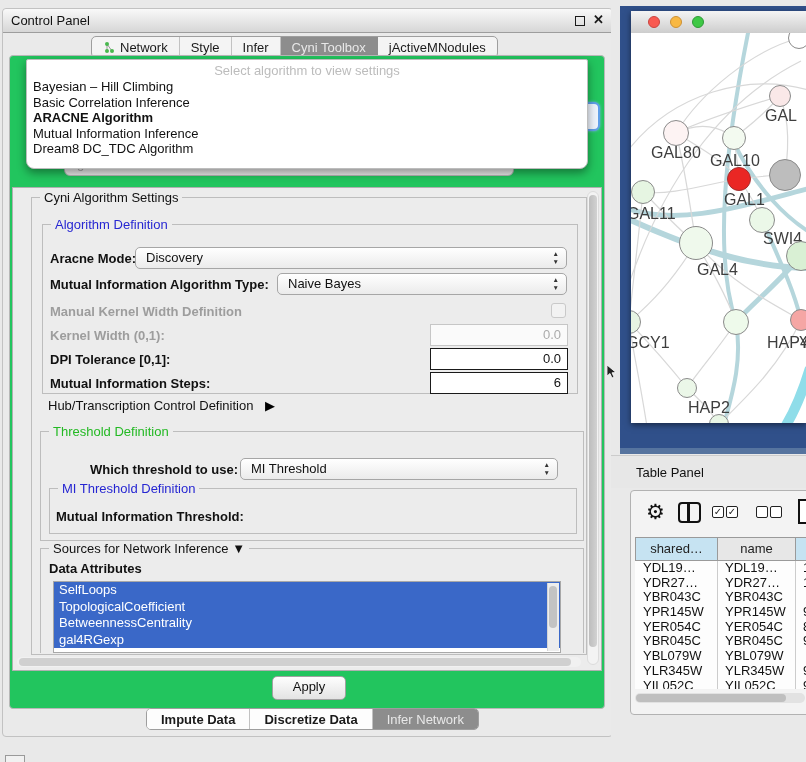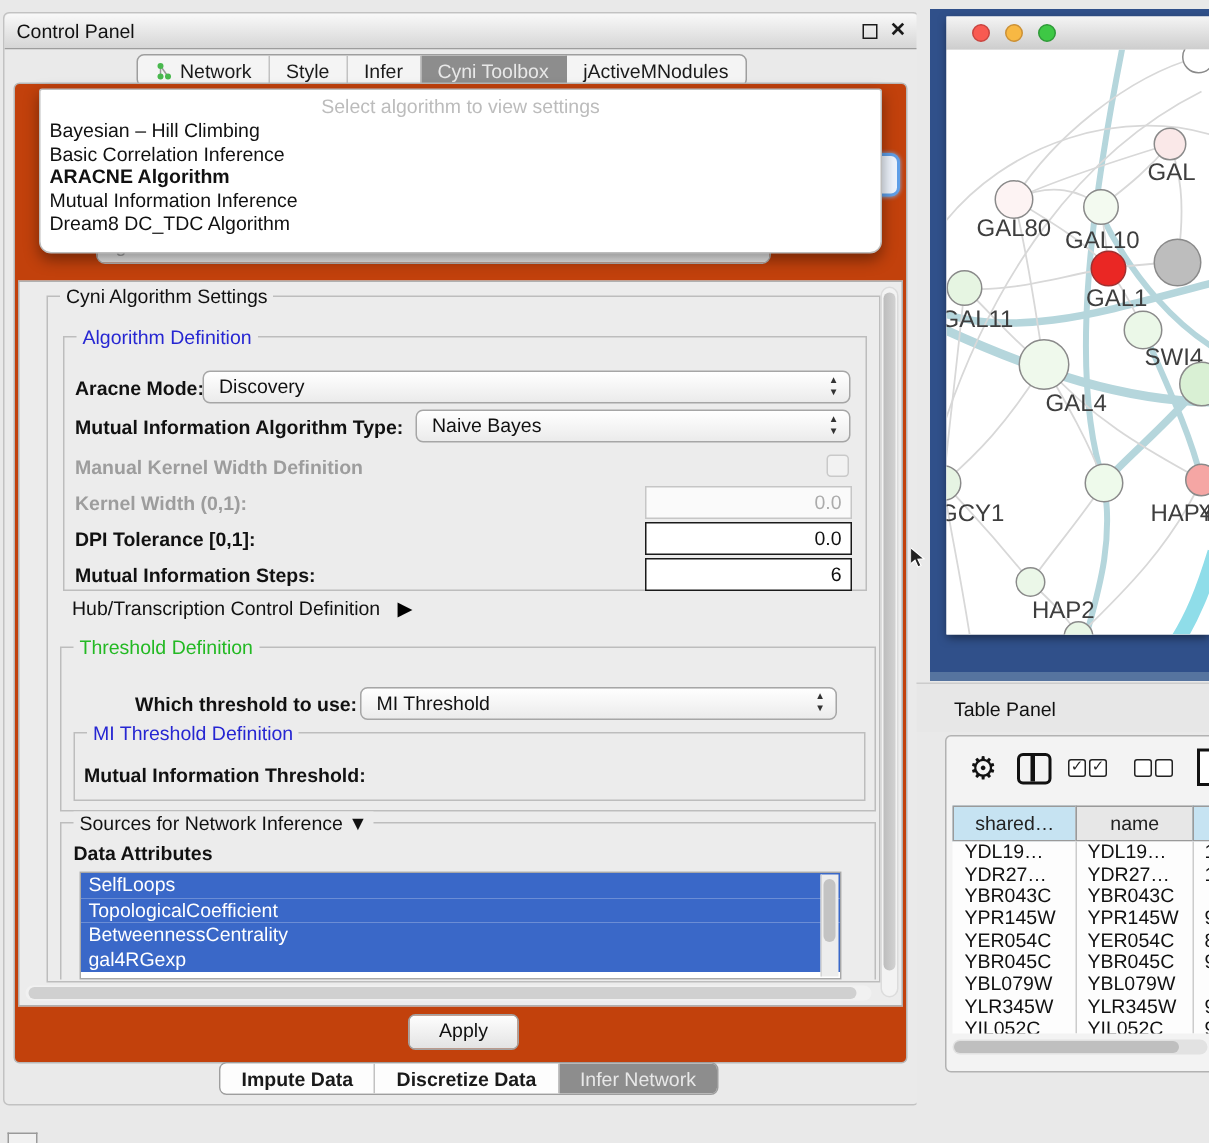--- a/index.html
+++ b/index.html
@@ -9,21 +9,21 @@
   #control-panel{left:2px;top:8px;width:609px;height:727px;background:#eaeaea;border:1px solid #c2c2c2;border-radius:4px;}
   #cp-titlebar{left:0;top:0;right:0;height:23px;background:linear-gradient(#f9f9f9,#d6d6d6);border-bottom:1px solid #9d9d9d;border-radius:4px 4px 0 0;}
   #cp-title{left:8px;top:4px;font-size:13px;color:#111;}
   #float-icon{right:27px;top:7px;width:8px;height:8px;border:1.5px solid #1a1a1a;background:transparent;}
   #close-icon{right:8px;top:3px;font-size:13px;font-weight:bold;color:#1a1a1a;}
   .seg-strip{display:flex;border:1px solid #9e9e9e;border-radius:5px;background:#f4f4f4;overflow:hidden;height:22px;box-sizing:border-box;}
   .seg{padding:2px 11px;font-size:13px;line-height:17px;color:#1a1a1a;border-right:1px solid #c2c2c2;white-space:nowrap;display:flex;align-items:center;gap:4px;}
   .seg:last-child{border-right:none;}
   .seg.selected{background:#8d8d8d;color:#e8e8e8;border-right-color:#8d8d8d;}
   #cp-tabs{left:88px;top:27px;}
-  #cp-content{left:6px;top:46px;width:594px;height:652px;background:#c2410c;border:1px solid #b8b8b8;border-radius:4px;}
+  #cp-content{left:6px;top:46px;width:594px;height:652px;background:#22c55e;border:1px solid #b8b8b8;border-radius:4px;}
   
   #bg-combo{left:54px;top:94px;width:450px;height:26px;background:linear-gradient(#fbfbfb,#ececec);border:1px solid #b5b5b5;border-radius:6px;color:#a8a8a8;line-height:26px;padding-left:12px;box-sizing:border-box;z-index:1;}
   #blue-fragment{left:570px;top:46px;width:16px;height:25px;border:2px solid #5f9fe8;border-radius:6px;background:#eef4fd;box-shadow:0 0 3px #7db4ef;z-index:1;}
   
   #algo-popup{left:16px;top:3px;width:562px;min-height:110px;background:#ffffff;border:1px solid #bdbdbd;border-radius:2px 2px 8px 8px;box-shadow:0 4px 10px rgba(0,0,0,0.4);z-index:40;padding-bottom:4px;box-sizing:border-box;}
   #algo-placeholder{text-align:center;color:#bcbcbc;font-size:13px;padding-top:3px;height:16px;}
   .algo-item{font-size:13px;color:#111;padding:0 4px 0 6px;line-height:15.6px;white-space:nowrap;}
   .algo-item.bold{font-weight:bold;}
   
   #settings-pane{left:2px;top:131px;width:588px;height:482px;border:1px solid #b0b0b0;background:#ececec;}

